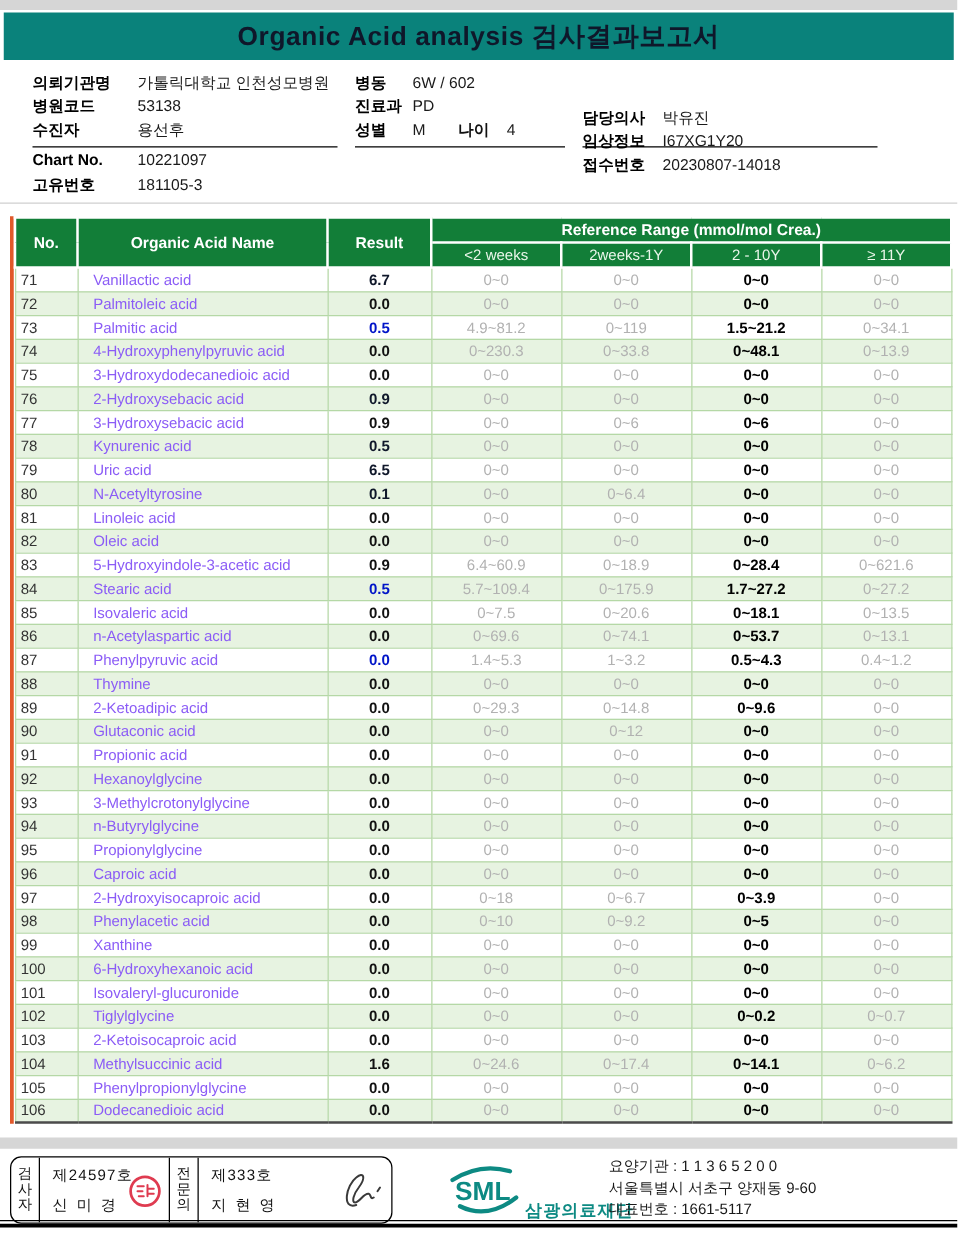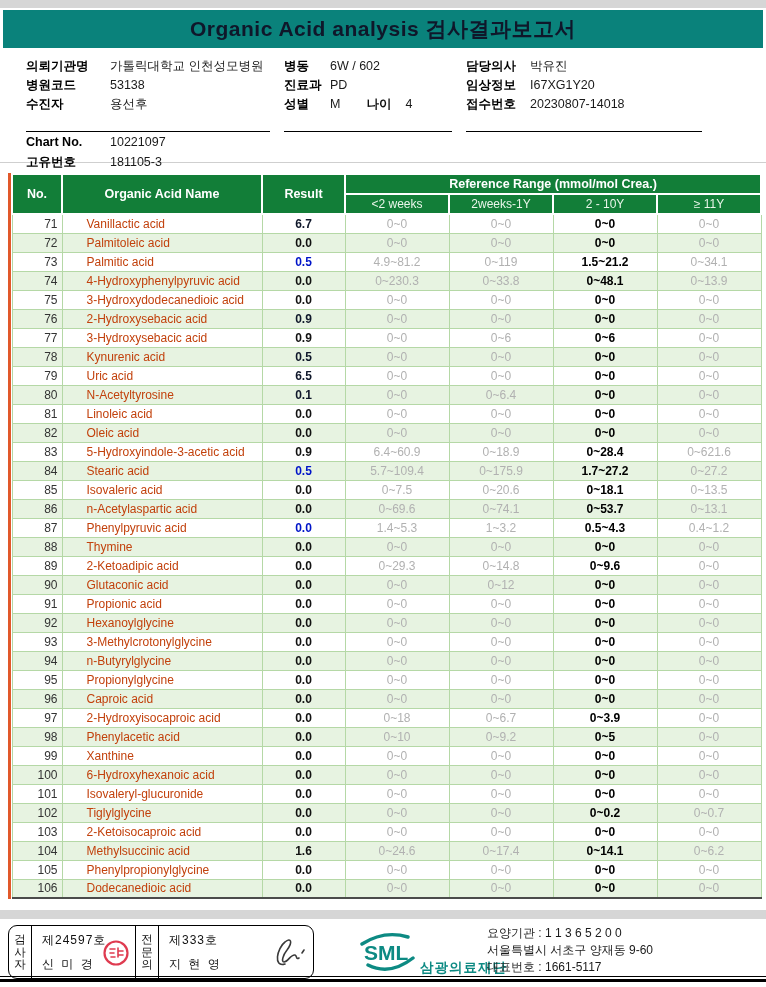--- a/index.html
+++ b/index.html
@@ -14,46 +14,46 @@
     display:flex; align-items:center; justify-content:center;
   }
   .title-bar .t { color:#0f172a; font-weight:bold; font-size:21px; letter-spacing:.5px; }
 
   
   .info { display:flex; padding:10px 0 0 26px; height:112px; }
   .info-col { display:flex; flex-direction:column; }
   .info-col.c1 { width:258px; }
   .info-col.c2 { width:182px; }
   .info-col.c3 { width:250px; }
-  .info-group { padding-bottom:16px; }
+  .info-group { padding-bottom:2px; }
   .info-group.underlined { border-bottom:1.5px solid #000; margin-bottom:3px; margin-right:14px; }
   .info-row { display:flex; align-items:baseline; height:19px; font-size:12.5px; white-space:nowrap; }
   .info-label { font-weight:bold; color:#000; }
   .c1 .info-label { width:84px; }
   .c2 .info-label { width:46px; }
-  .c3 .info-label { width:64px; }
+  .c3 .info-label { width:64px;margin-top:28px; }
   .info-value { color:#1a1a1a; }
   .info-label2 { font-weight:bold; margin-left:26px; margin-right:14px; }
   .info-sep { margin:2px 0 0 0; border-top:1.5px solid #cfcfcf; }
 
   
   .tbl-wrap { margin:10px 9px 0 8px; border-left:3px solid #e1582a; }
   table { border-collapse:collapse; width:749px; table-layout:fixed; }
   thead th {
     background:#127e38; color:#fff; border:2px solid #fff;
     font-size:12.5px; font-weight:bold; text-align:center; vertical-align:middle;
   }
   thead tr.r1 th { height:20px; }
   thead tr.r2 th { height:20px; font-weight:normal; font-size:12px; color:#eaf6ea; }
   tbody td { border:1px solid #b5d8a6; height:19px; font-size:12px; padding:0 4px; }
   tbody tr.odd  { background:#ffffff; }
   tbody tr.even { background:#e7f3e1; }
   tbody tr:last-child td { border-bottom:2px solid #4b4b4b; }
-  td.c-no { text-align:right; color:#333;margin-top:30px; }
-  td.c-name { text-align:left; padding-left:24px; color:#c2410c; }
+  td.c-no { text-align:left; color:#333;margin-top:30px; }
+  td.c-name { text-align:left; padding-left:12px; color:#8b5cf6; }
   td.c-res { text-align:center; font-weight:bold; }
   td.c-ref { text-align:center; color:#b1b1b1; }
   td.c-ref.main { color:#000; font-weight:bold; }
   .res-high { color:#0f172a; }
   .res-low { color:#0014c8; }
   .res-normal { color:#111; }
 
   
   .footer-strip { margin-top:11px; height:9px; background:#d6d6d6; width:100%; }
   .footer { position:relative; height:62px; margin-top:4px; }

